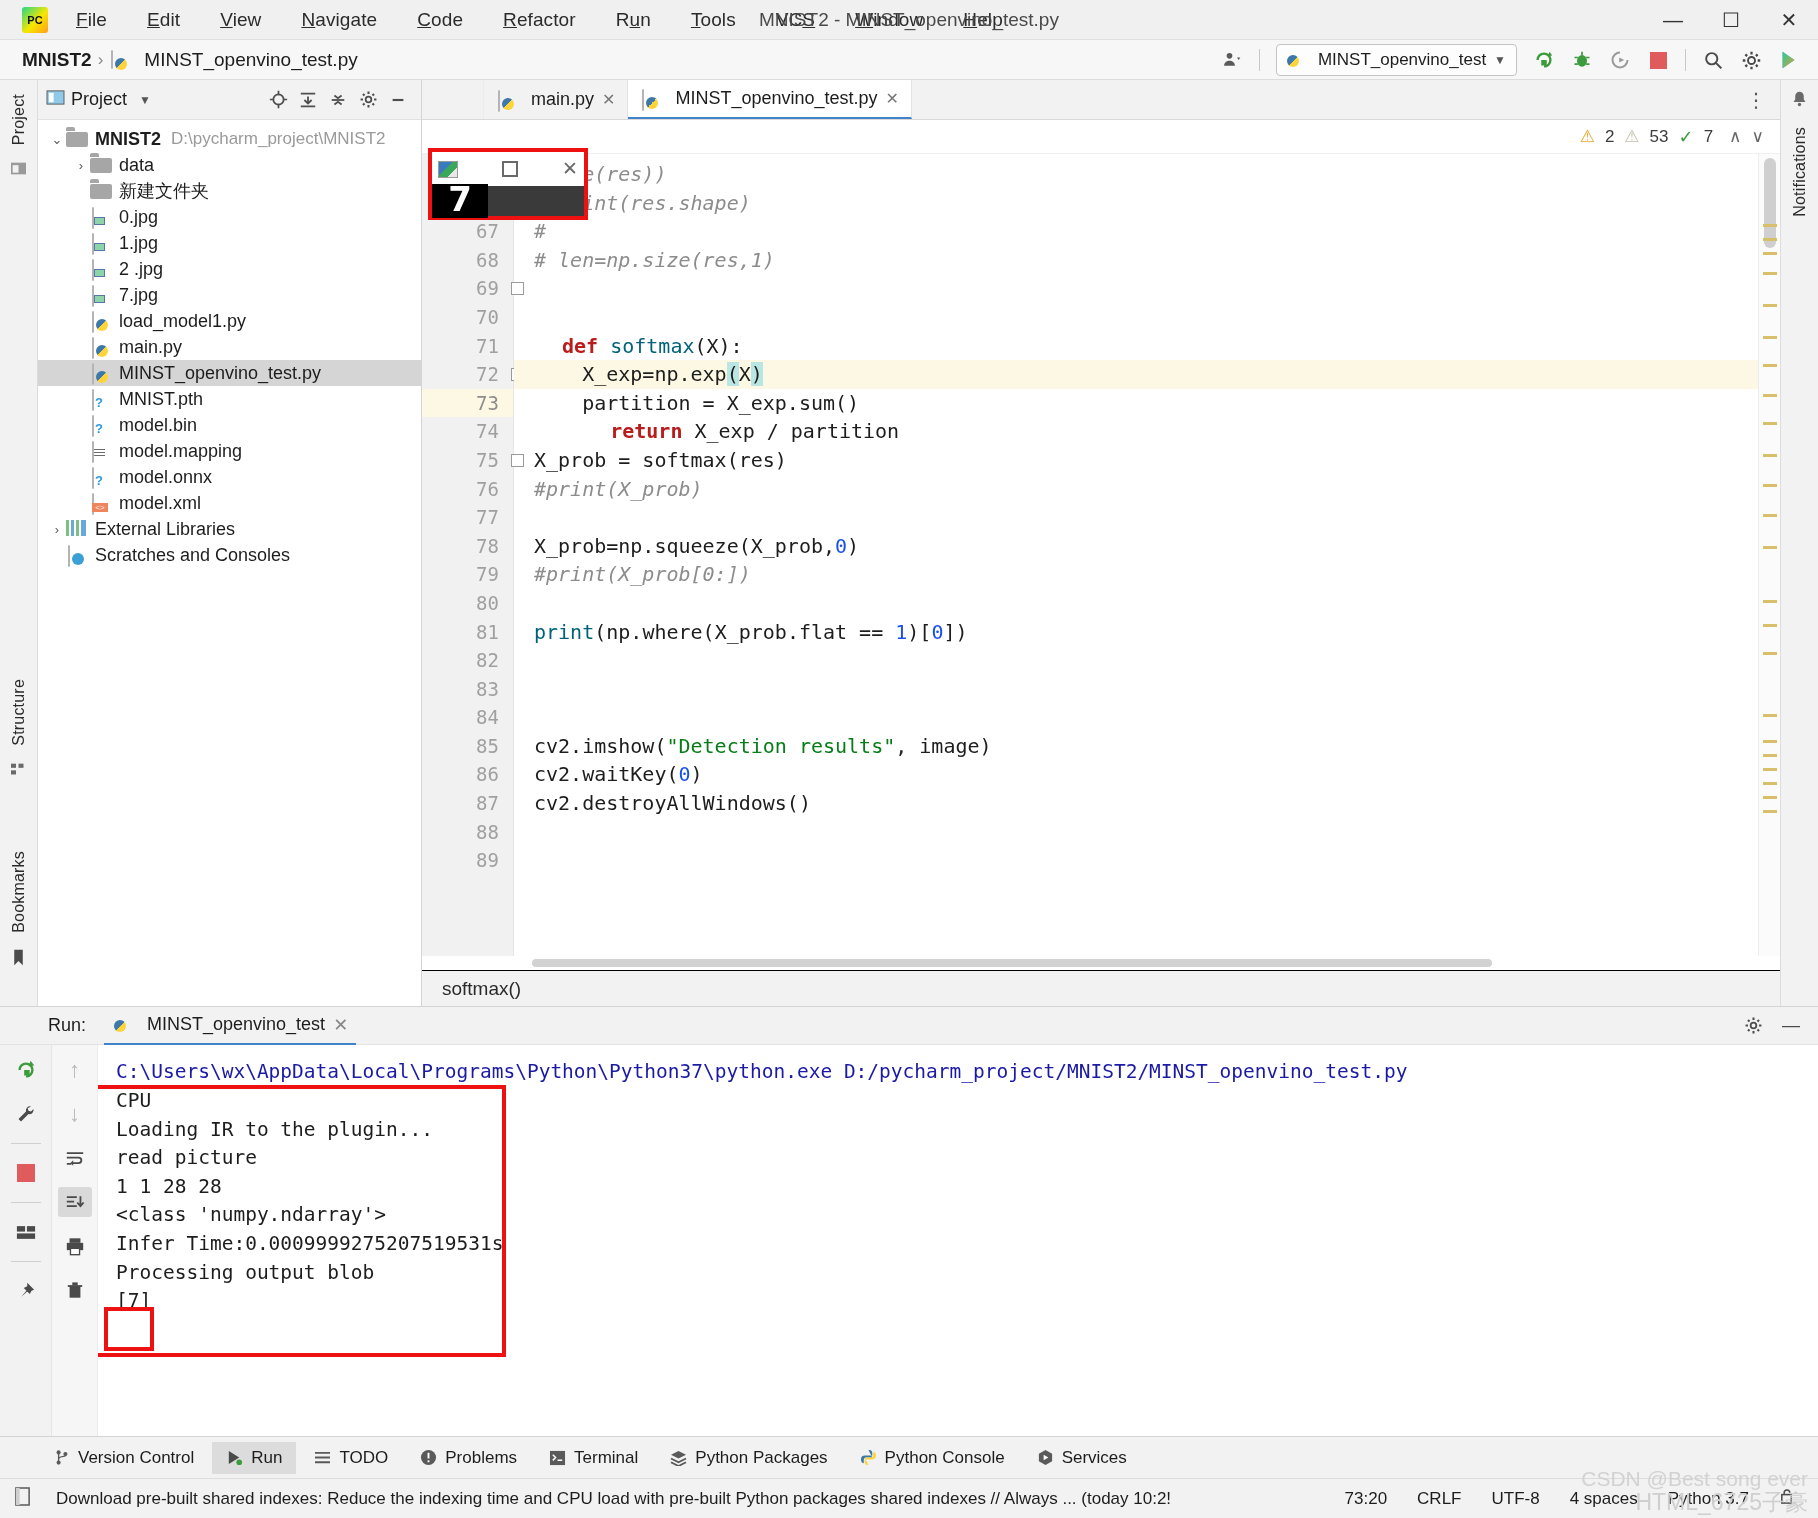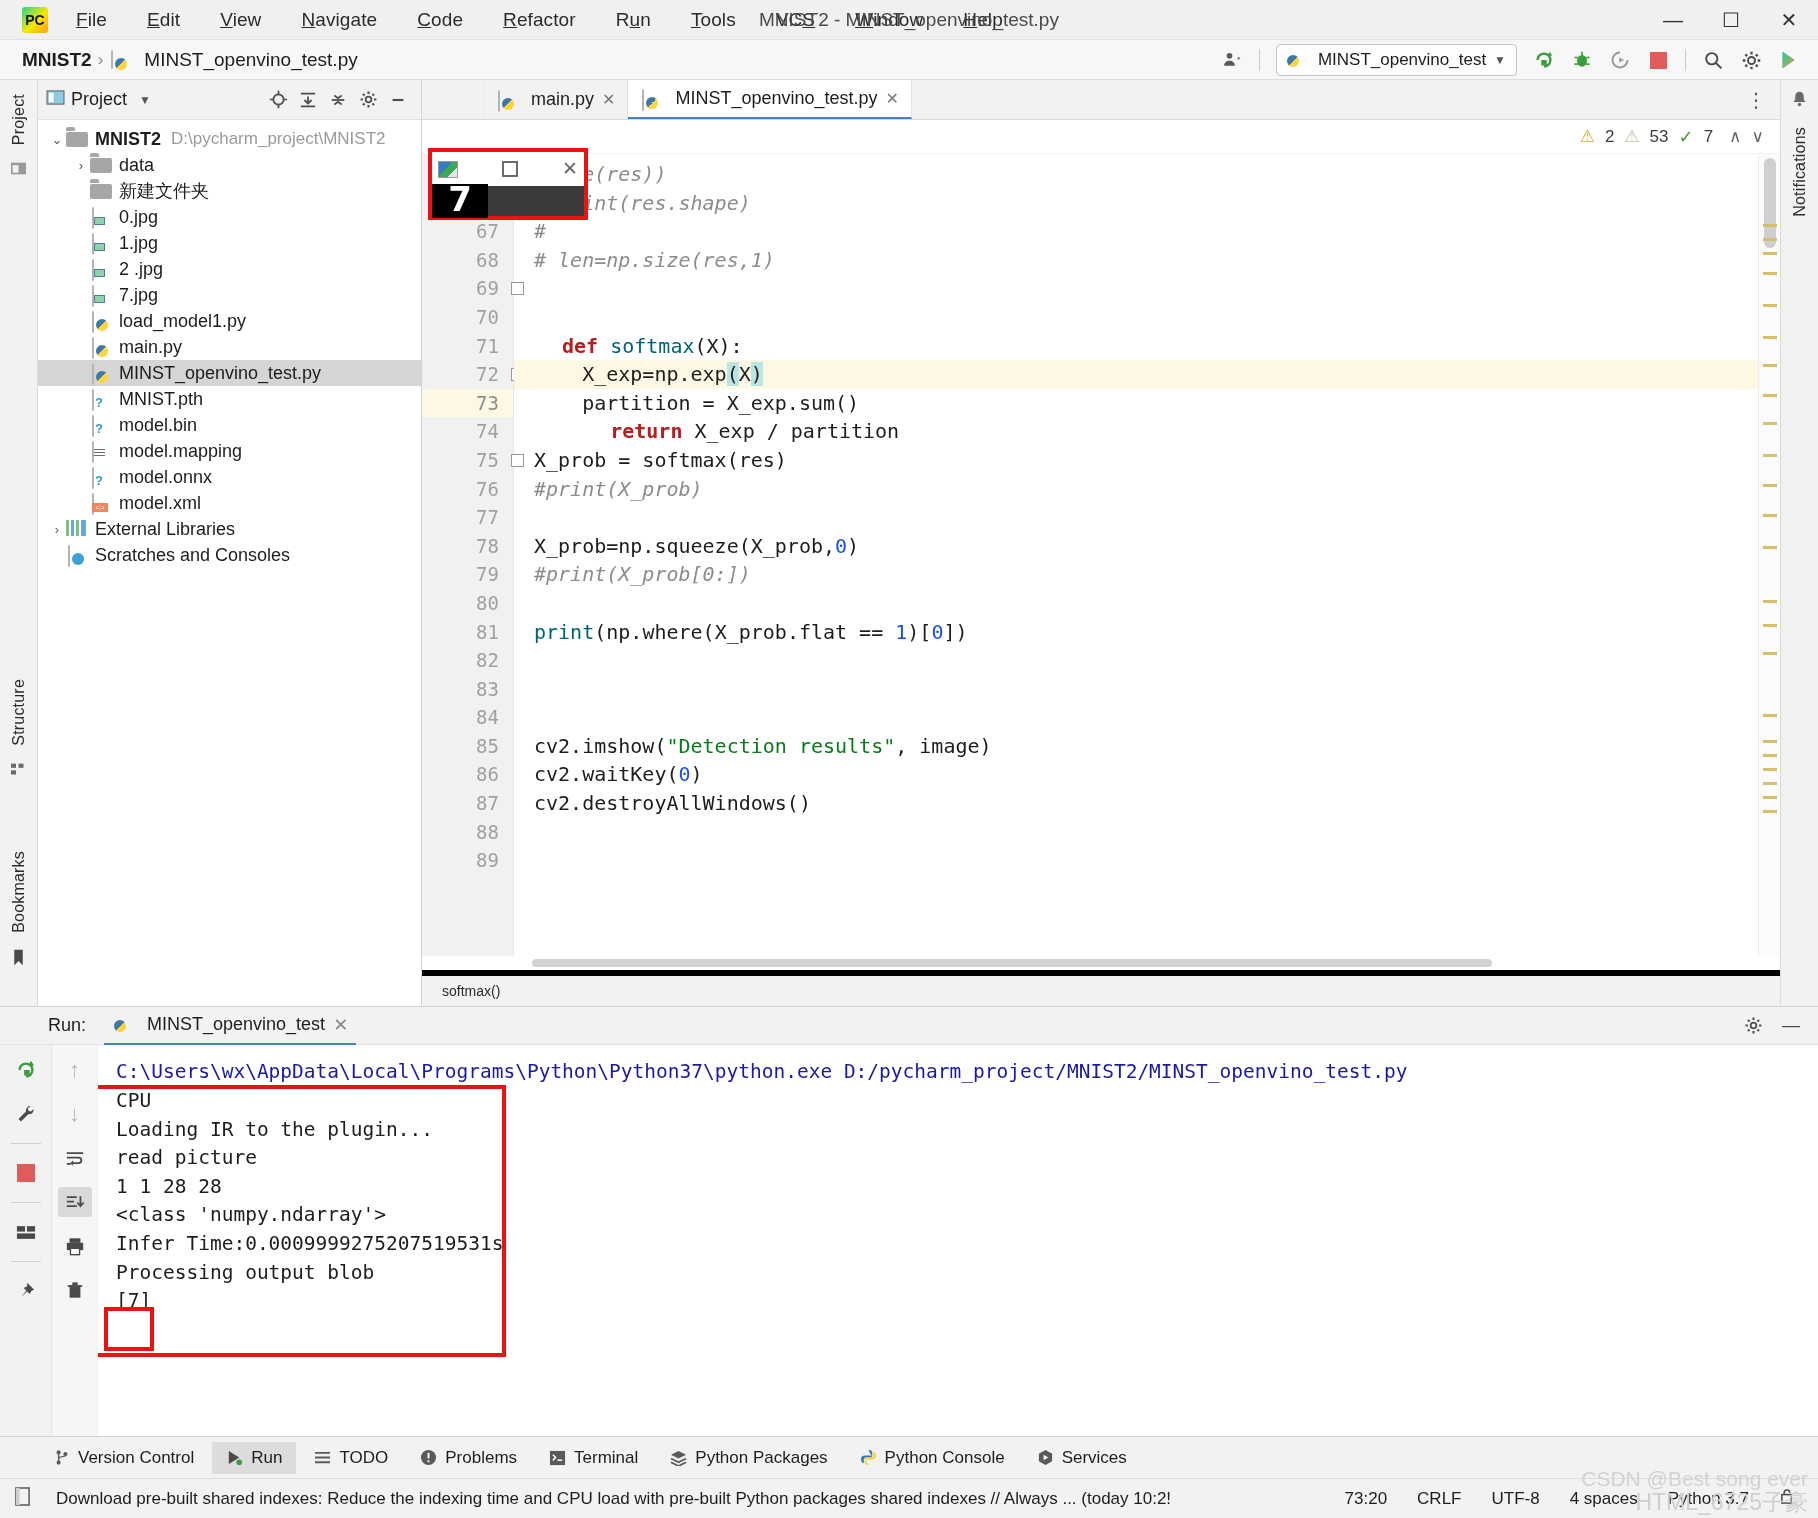--- a/index.html
+++ b/index.html
@@ -22,21 +22,21 @@
     background: #f0f0f0;
     display: flex; align-items: center;
     border-bottom: 1px solid #e0e0e0;
     position: relative;
   }
   .pc-logo {
     width: 26px; height: 26px; margin-left: 22px; margin-right: 14px;
     border-radius: 3px;
     background: linear-gradient(135deg,#21d789 0%, #f7e700 55%, #ff9e18 100%);
     display:flex; align-items:center; justify-content:center;
-    font-size: 14px; font-weight: bold; color:#111;
+    font-size: 11px; font-weight: bold; color:#111;
   }
   .menu { display: flex; align-items: center; gap: 12px; }
   .menu-item {
     font-size: 19px; color: #2b2b2b; padding: 3px 14px;
     cursor: default; letter-spacing: .1px;
   }
   .menu-item u { text-decoration: underline; }
   .win-title {
     position: absolute; left: 0; right: 0; text-align: center;
     font-size: 19px; color: #4a4a4a; pointer-events: none;
@@ -192,23 +192,23 @@
   .scroll-marks { width: 22px; background:#fbfbfb; flex:none; position:relative;
                   border-left:1px solid #ededed;}
   .mk { position:absolute; right:3px; width:14px; height:3px; background:#d8c06a; }
   .vscroll { position:absolute; right:4px; top:4px; width:12px; height:90px;
              background:#cfcfcf; border-radius:6px;}
 
   .hscroll-row { height: 14px; background:#fff; position: relative; }
   .hscroll { position:absolute; left: 110px; width: 960px; top:3px; height:8px;
              background:#d2d2d2; border-radius:4px;}
   .bread-bottom {
-    height: 36px; background:#f2f2f2; border-top:6px solid #000000;
+    height: 36px; background:#f2f2f2; border-top:1px solid #000000;
     display:flex; align-items:center; padding-left: 20px;
-    font-size:14px; color:#2b2b2b;
+    font-size:19px; color:#2b2b2b;
   }
 
   .notif-rail {
     width: 38px; background:#f2f2f2; border-left:1px solid #dcdcdc;
     display:flex; flex-direction:column; align-items:center; padding-top:10px; gap:10px;
   }
 
   
   .run-window { height: 430px; min-height:430px; display:flex; flex-direction:column;
                 background:#fff; border-top:1px solid #d4d4d4;}

